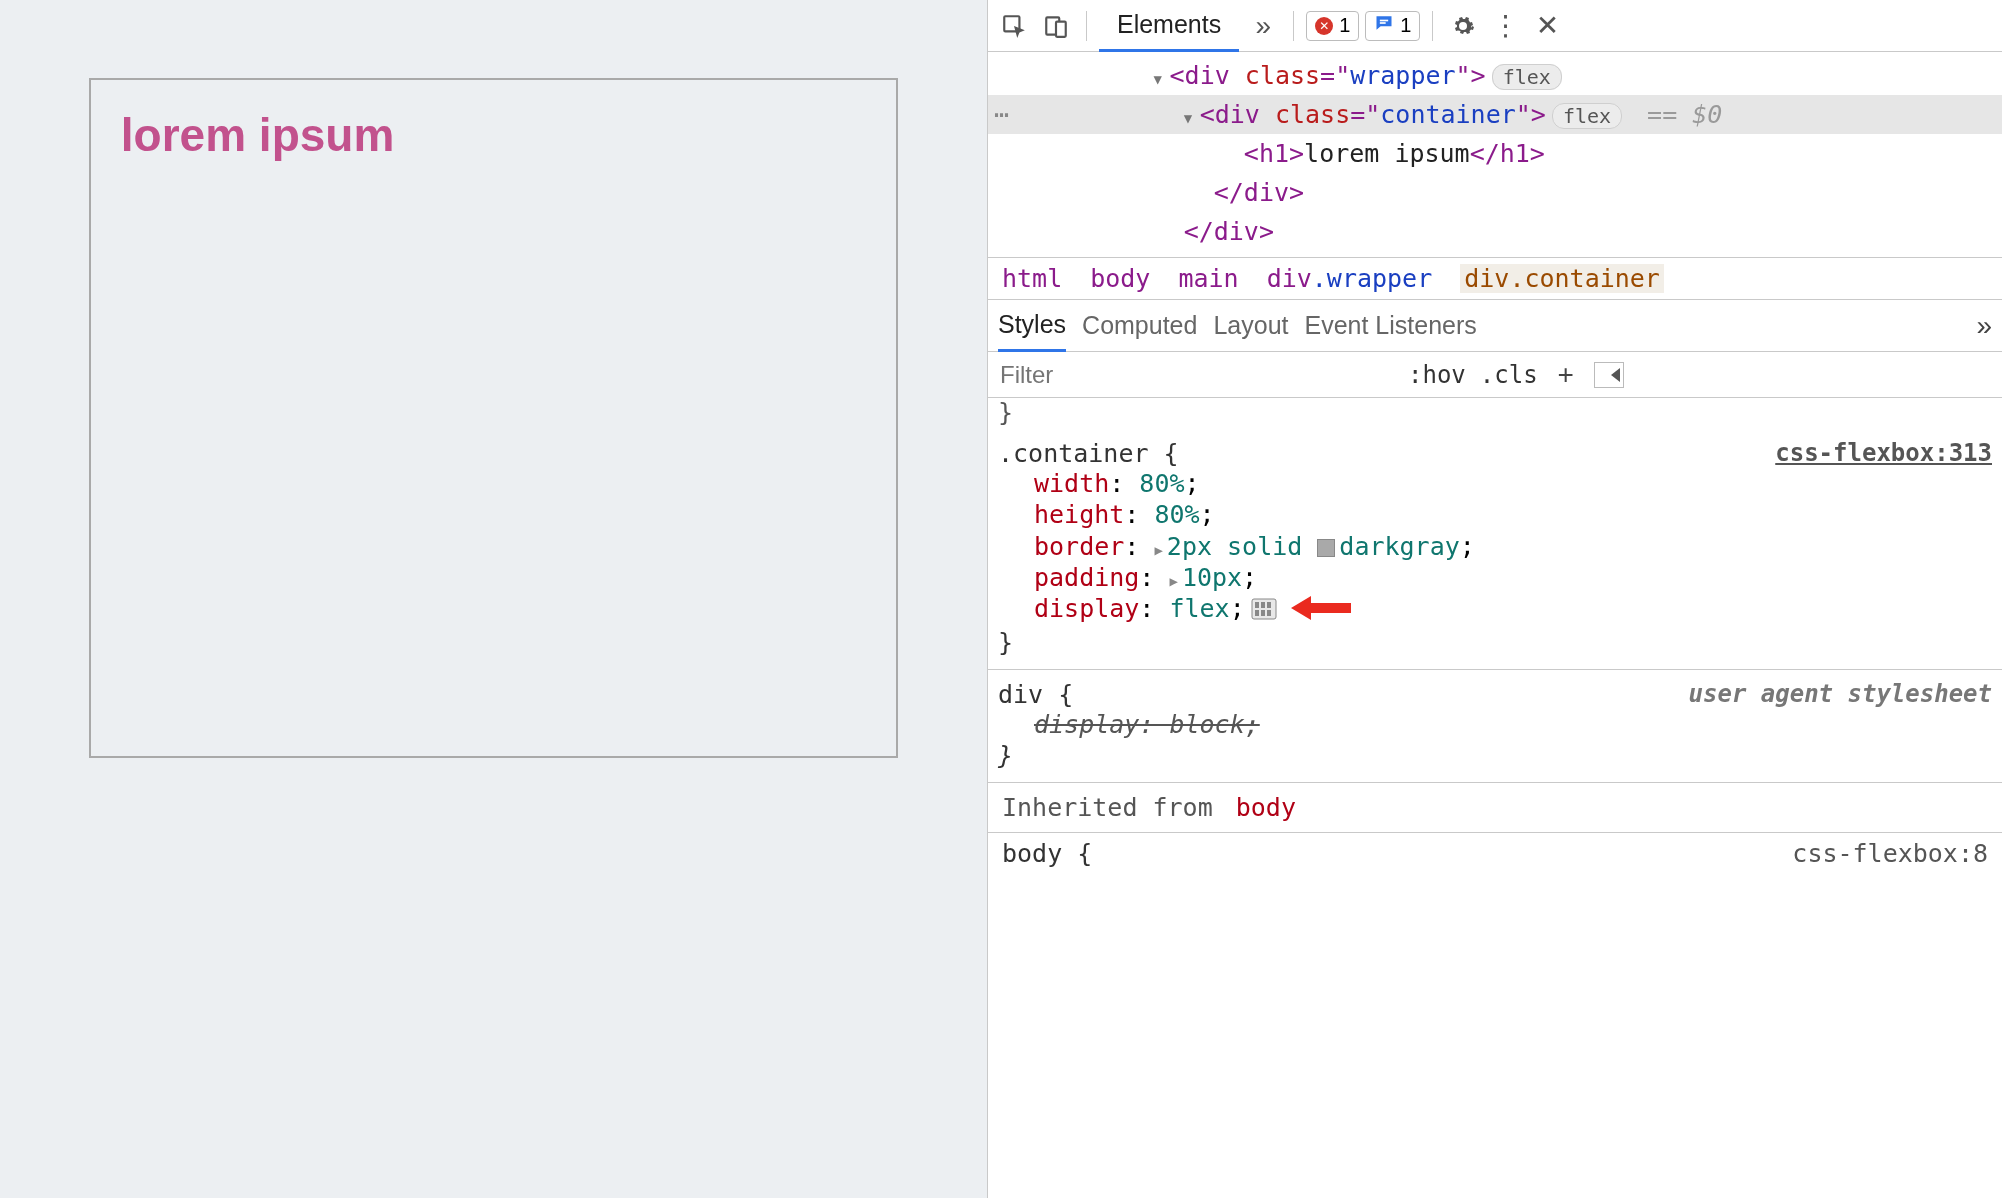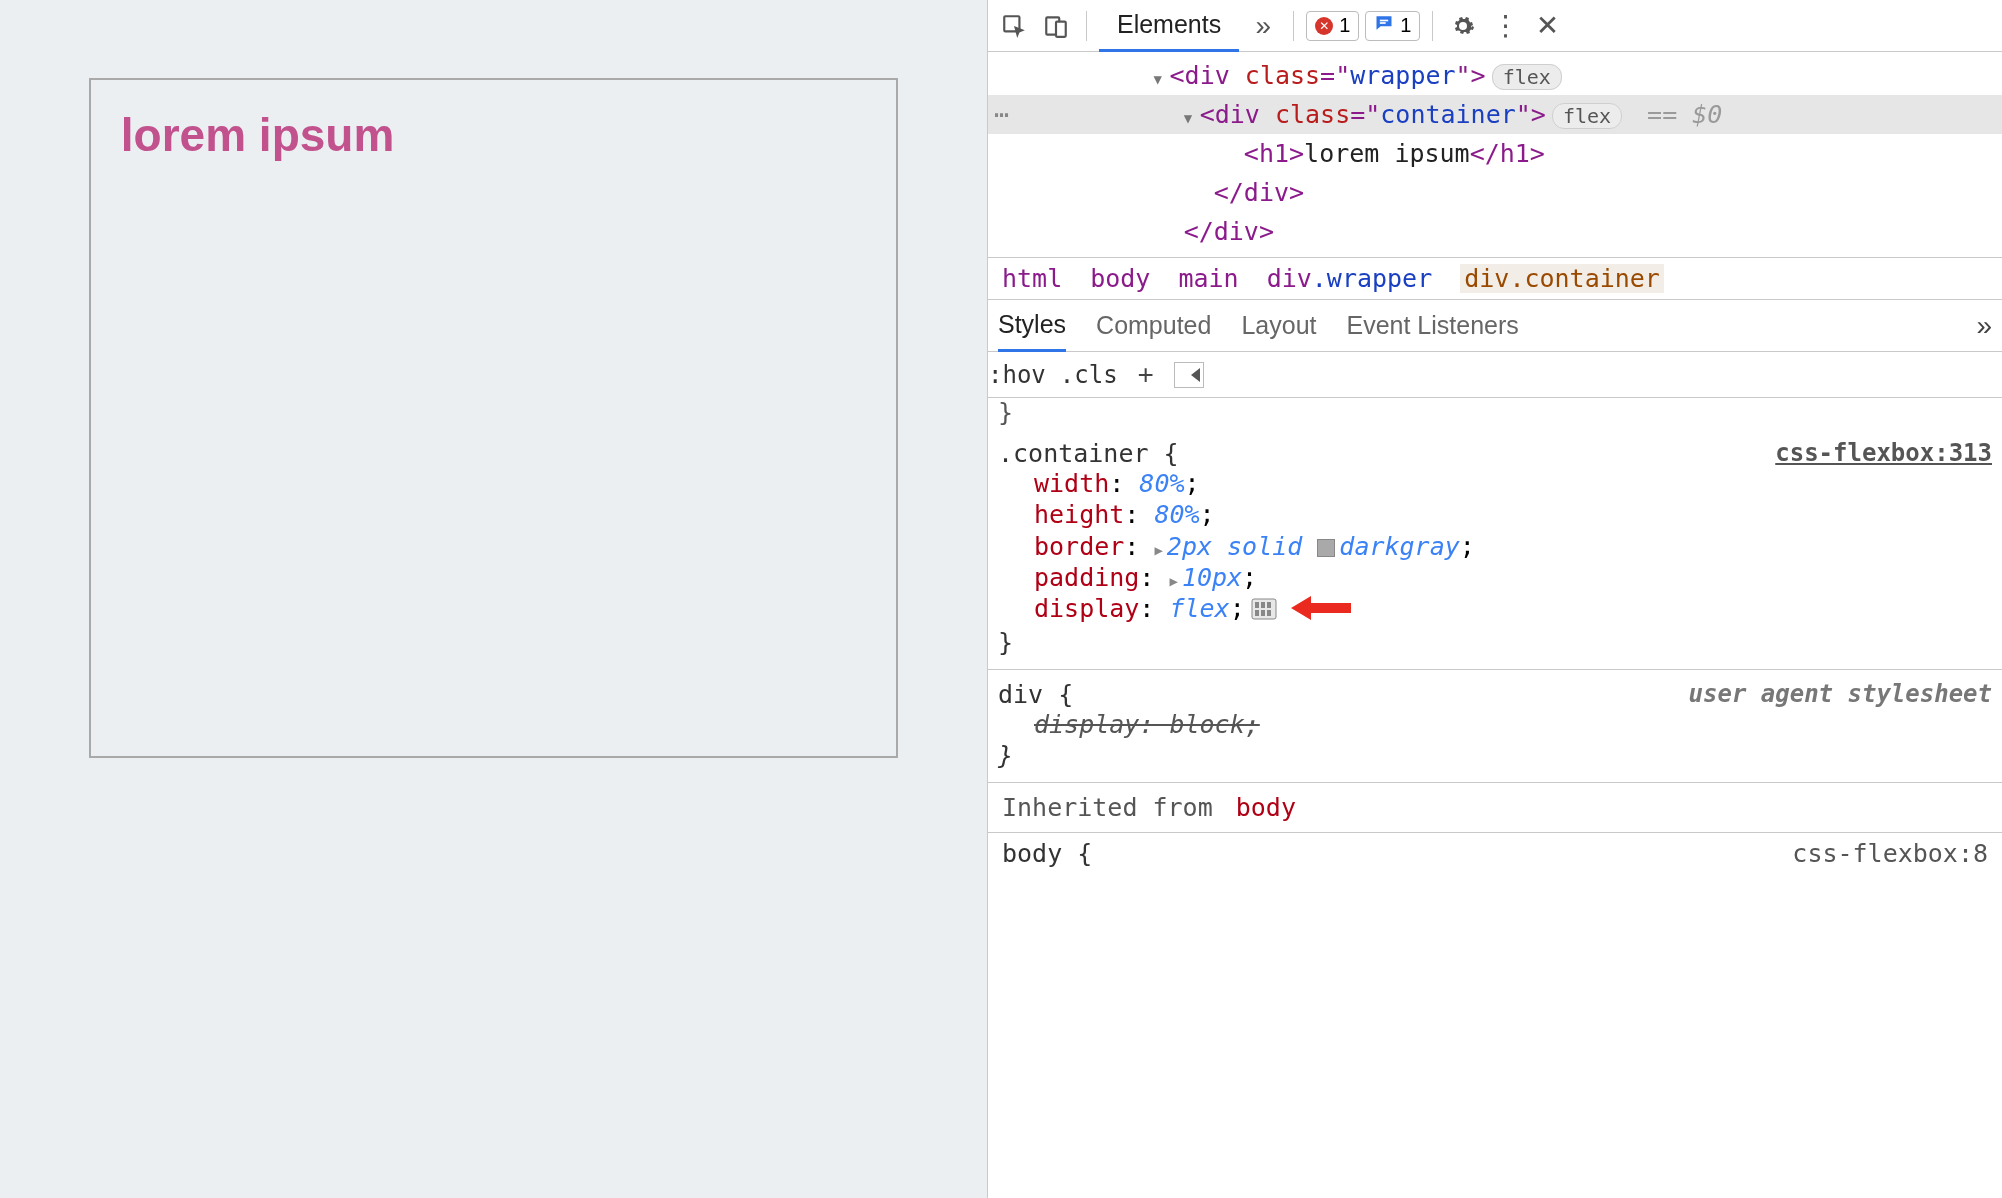--- a/index.html
+++ b/index.html
@@ -81,21 +81,21 @@
   .crumb { color:#8b1b8b; cursor:pointer; }
   .crumb .cls { color:#1a3fc1; }
   .crumb.sel { background:#f2eee7; color:#9a4a00; padding:0 4px; }
   .crumb.sel .cls { color:#9a4a00; }
 
   .subtabs {
     display:flex; align-items:center;
     border-bottom:1px solid #c9c9c9;
     height:52px;
     padding: 0 10px;
-    gap: 30px;
+    gap: 16px;
     text-align: center;
   }
   .subtab { color:#666; cursor:pointer; height:52px; display:flex; align-items:center; }
   .subtab.active { color:#222; border-bottom:3px solid #2f75e8; font-weight:500; }
   .more { margin-left:auto; color:#444; cursor:pointer; font-size:28px; }
 
   .filter-row {
     display:flex; align-items:center; border-bottom:1px solid #c9c9c9;
     height:46px;
   }
@@ -112,21 +112,21 @@
   .styles-panel {
     font-family: Menlo, Consolas, monospace;
     font-size: 25px;
     overflow: hidden;
   }
   .rule { padding: 10px 14px 12px 10px; border-bottom:1px solid #c9c9c9; position:relative; }
   .rule .src { position:absolute; right:10px; top:10px; font-size:24px; color:#555; text-decoration:underline;font-weight:bold; }
   .rule .src.ua { font-style:italic; text-decoration:none; color:#777; }
   .sel { color:#333; }
   .prop { color:#b00015; }
-  .val { color:#3b82f6;font-style:italic; }
+  .val { color:#0f766e; }
   .expand-tri { color:#888; font-size:14px; margin-right:4px; }
   .swatch { display:inline-block; width:18px; height:18px; border:1px solid #888; background:#a9a9a9; vertical-align:-2px; margin-right:4px; }
   .decl-line { padding-left: 36px; line-height:1.25; }
   .strike { text-decoration: line-through; font-style:italic; color:#555; }
   .flex-icon { display:inline-block; width:26px; height:22px; vertical-align:-3px; margin-left:6px; position:relative; }
   .flex-icon svg { width:26px; height:22px; }
   .red-arrow { display:inline-block; margin-left:14px; vertical-align:-4px; }
   .red-arrow svg { width:60px; height:26px; }
 
   .inherited {
@@ -210,20 +210,21 @@
 
   <div class="subtabs">
     <div class="subtab active">Styles</div>
     <div class="subtab">Computed</div>
     <div class="subtab">Layout</div>
     <div class="subtab">Event Listeners</div>
     <div class="more">»</div>
   </div>
 
   <div class="filter-row">
+    <input type="text" placeholder="Filter" style="">
     <div class="filter-tools">
       <span class="ftool">:hov</span>
       <span class="ftool">.cls</span>
       <span class="plus-btn">+</span>
       <span class="toggle-panel"></span>
     </div>
   </div>
 
   <div class="styles-panel">
     <div style="padding:0 14px 2px 10px; font-family:Menlo,monospace; color:#555;">}</div>

